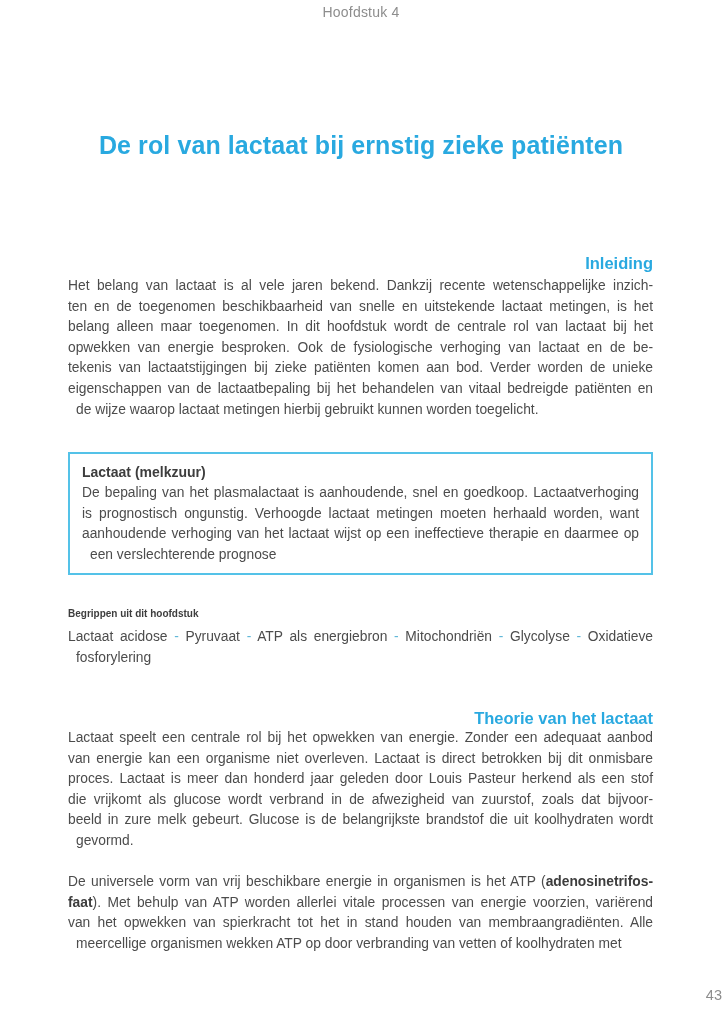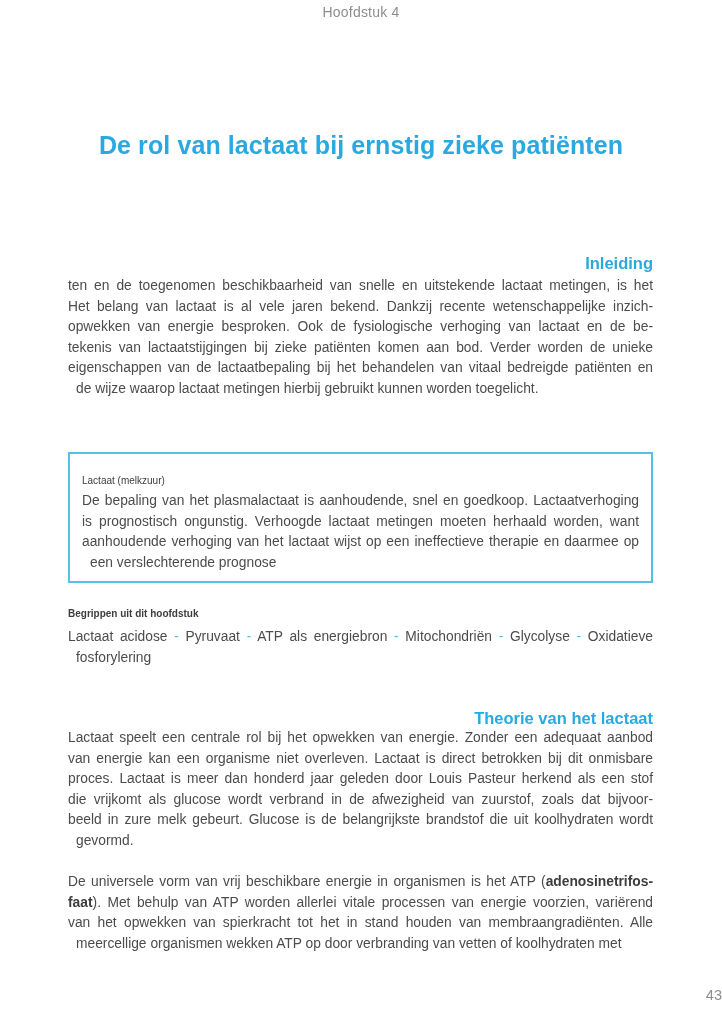--- a/index.html
+++ b/index.html
@@ -86,25 +86,24 @@
     position: absolute;
     left: 0;
     top: 452px;
     width: 585px;
     border: 2px solid var(--box-border-color, #54c2e8);
     box-sizing: border-box;
     padding: 8px 12px 8px 12px;
     background: #ffffff;
   }
   .callout-heading {
-    font-size: 10px;
-    font-weight: 400;
+    font-size: 14px;
+    font-weight: 700;
     color: var(--strong-color, #3d3d3d);
     line-height: 21px;
-    margin-top: 8px;
   }
   .callout-body {
     font-size: 13.8px;
     line-height: 20.6px;
     color: var(--body-color, #4c4c4c);
   }
   .pos-inleiding-heading { top: 252px; }
   .pos-inleiding-para   { top: 276px; }
   .pos-begrippen-heading{ top: 604px; }
   .pos-begrippen-terms  { top: 627px; }
@@ -129,22 +128,23 @@
 
   <div class="running-header">Hoofdstuk 4</div>
 
   <div class="chapter-title">De rol van lactaat bij ernstig zieke patiënten</div>
 
   <div class="content">
 
     <div class="section-heading pos-inleiding-heading">Inleiding</div>
 
     <div class="body-block pos-inleiding-para">
+        <div class="tline">Het belang van lactaat is al vele jaren bekend. Dankzij recente wetenschappelijke inzich-</div>
         <div class="tline">ten en de toegenomen beschikbaarheid van snelle en uitstekende lactaat metingen, is het</div>
-        <div class="tline">Het belang van lactaat is al vele jaren bekend. Dankzij recente wetenschappelijke inzich-</div>
+        <div class="tline">belang alleen maar toegenomen. In dit hoofdstuk wordt de centrale rol van lactaat bij het</div>
         <div class="tline">opwekken van energie besproken. Ook de fysiologische verhoging van lactaat en de be-</div>
         <div class="tline">tekenis van lactaatstijgingen bij zieke patiënten komen aan bod. Verder worden de unieke</div>
         <div class="tline">eigenschappen van de lactaatbepaling bij het behandelen van vitaal bedreigde patiënten en</div>
         <div class="tline tline-last">de wijze waarop lactaat metingen hierbij gebruikt kunnen worden toegelicht.</div>
       </div>
 
     <div class="callout-box">
       <div class="callout-heading">Lactaat (melkzuur)</div>
       <div class="callout-body">
           <div class="tline">De bepaling van het plasmalactaat is aanhoudende, snel en goedkoop. Lactaatverhoging</div>

